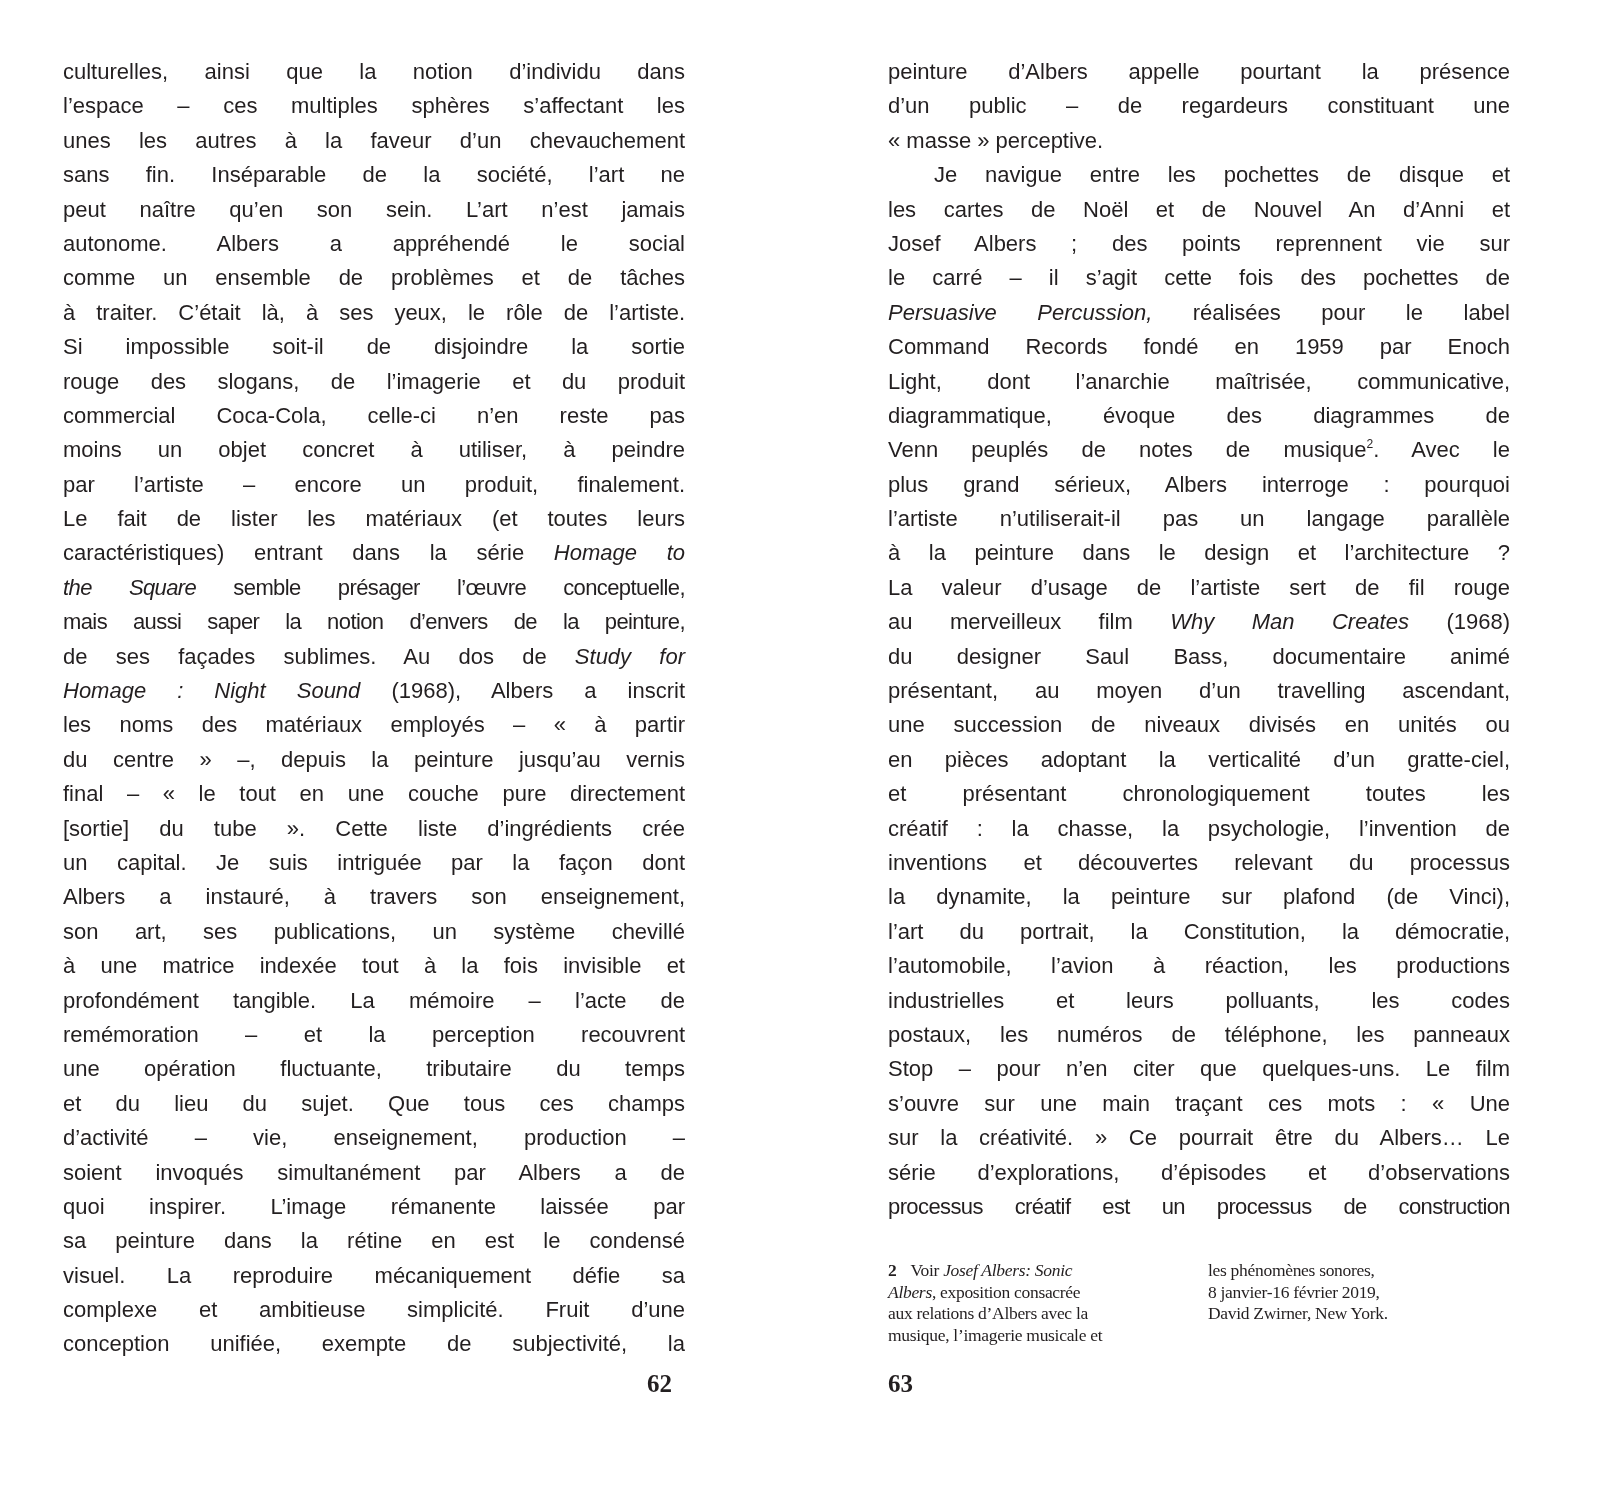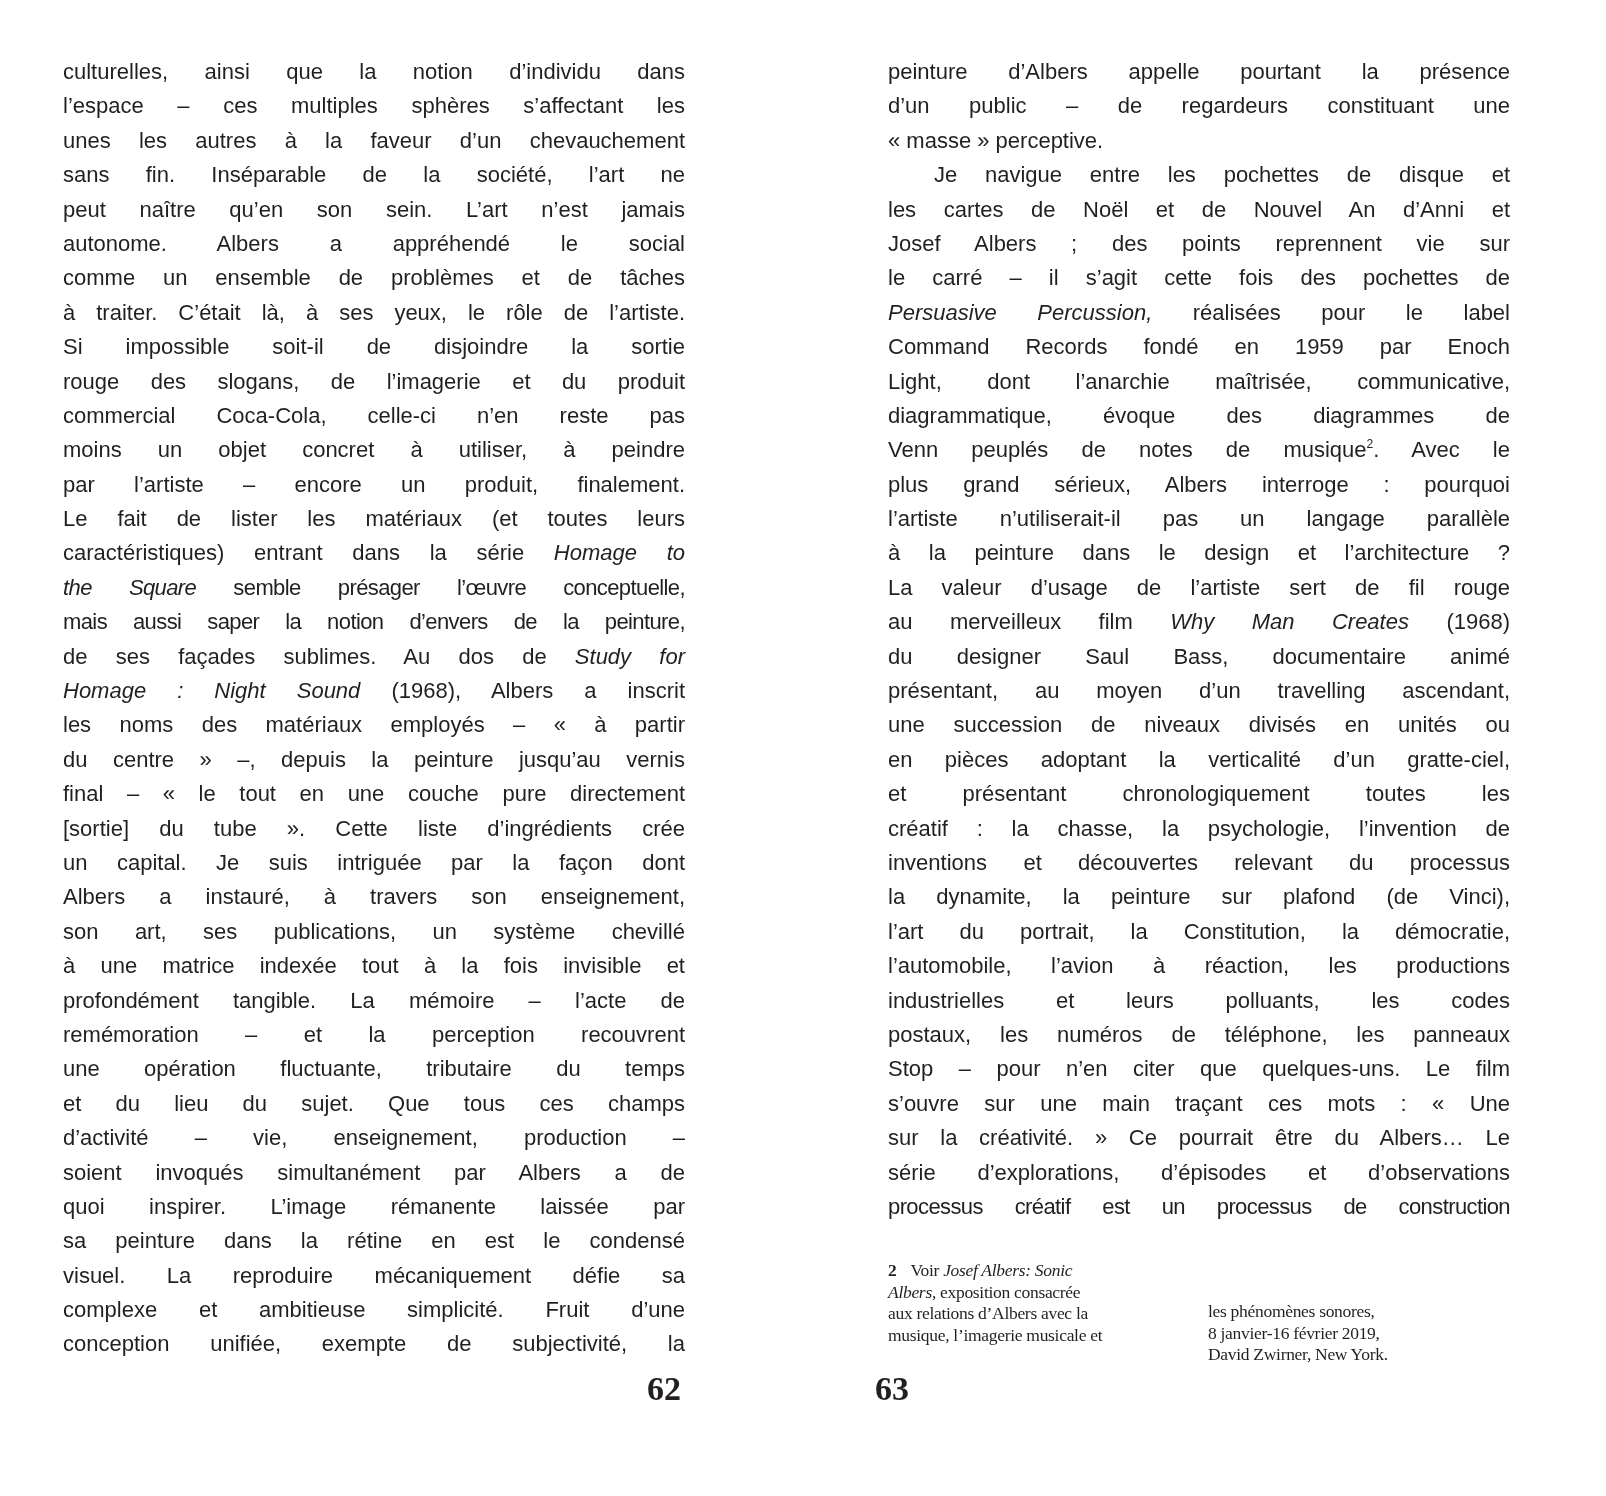--- a/index.html
+++ b/index.html
@@ -32,32 +32,32 @@
     position: absolute;
     left: 85px; top: 1260px;
     width: 640px;
     font-family: "Liberation Serif", "DejaVu Serif", serif;
     font-size: 17.5px;
     line-height: 21.5px;
     letter-spacing: -0.3px;
   }
   .fn-col { position: absolute; top: 0; white-space: nowrap; }
   .fn-col.c1 { left: 0; width: 290px; }
-  .fn-col.c2 { left: 320px; width: 300px; margin-top: 41px; }
+  .fn-col.c2 { left: 320px; width: 300px; }
   .fn-line { display: block; height: 21.5px; }
   .fn-num { font-weight: bold; margin-right: 14px; }
   .page-number {
     position: absolute;
     font-family: "Liberation Serif", "DejaVu Serif", serif;
     font-weight: bold;
-    font-size: 34px;
+    font-size: 25px;
     top: 1370px;
   }
   .page-left .page-number { left: 647px; }
-  .page-right .page-number { left: 72px; }
+  .page-right .page-number { left: 85px; }
 </style>
 </head>
 <body>
 
 <div class="page page-left">
   <div class="column" id="left-column">
       <span class="line"><span>culturelles, ainsi que la notion d’individu dans</span></span>
       <span class="line"><span>l’espace – ces multiples sphères s’affectant les</span></span>
       <span class="line"><span>unes les autres à la faveur d’un chevauchement</span></span>
       <span class="line"><span>sans fin. Inséparable de la société, l’art ne</span></span>

